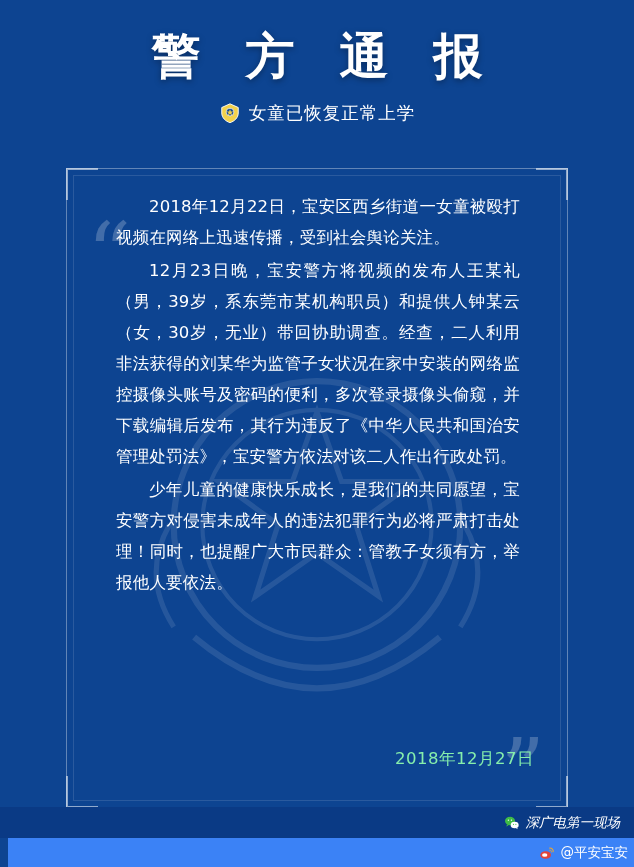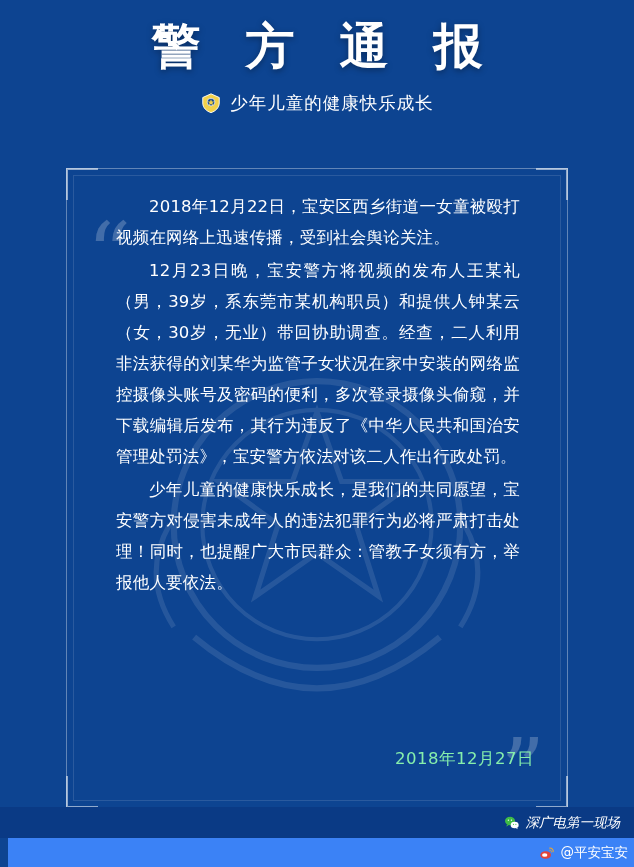--- a/index.html
+++ b/index.html
@@ -32,22 +32,22 @@
     width: 420px;
     height: 430px;
     opacity: 0.10;
     pointer-events: none;
   }
   .watermark svg { width: 100%; height: 100%; display: block; }
 
   
   .header {
     position: relative;
+    padding-top: 26px;
     text-align: center;
-    margin-top: 16px;
   }
   .title {
     font-family: "DejaVu Serif", "Liberation Serif", serif;
     font-weight: bold;
     color: #ffffff;
     font-size: 49px;
     letter-spacing: 14px;
     text-indent: 14px;
     line-height: 1.25;
     text-shadow: 0 2px 6px rgba(0,0,0,0.35);
@@ -202,21 +202,21 @@
   <div class="header">
     <div class="title">警 方 通 报</div>
     <div class="subtitle-row">
       <span class="badge-icon">
         <svg viewBox="0 0 24 24" xmlns="http://www.w3.org/2000/svg">
           <path d="M12 2 L21 6 V12 C21 17 17 21 12 22.5 C7 21 3 17 3 12 V6 Z" fill="#f2d14b" stroke="#ffffff" stroke-width="1"></path>
           <circle cx="12" cy="11" r="4.2" fill="#0d4491" stroke="#ffffff" stroke-width="0.8"></circle>
           <path d="M12 7.6 L13 10.3 L15.8 10.3 L13.5 12 L14.4 14.7 L12 13 L9.6 14.7 L10.5 12 L8.2 10.3 L11 10.3 Z" fill="#f2d14b"></path>
         </svg>
       </span>
-      <span class="subtitle">少年儿童的健康快乐成长</span>
+      <span class="subtitle">女童已恢复正常上学</span>
     </div>
   </div>
 
   <div class="frame">
     <span class="notch tl"></span>
     <span class="notch tr"></span>
     <span class="notch bl"></span>
     <span class="notch br"></span>
     <span class="quote open">“</span>
     <span class="quote close">”</span>

